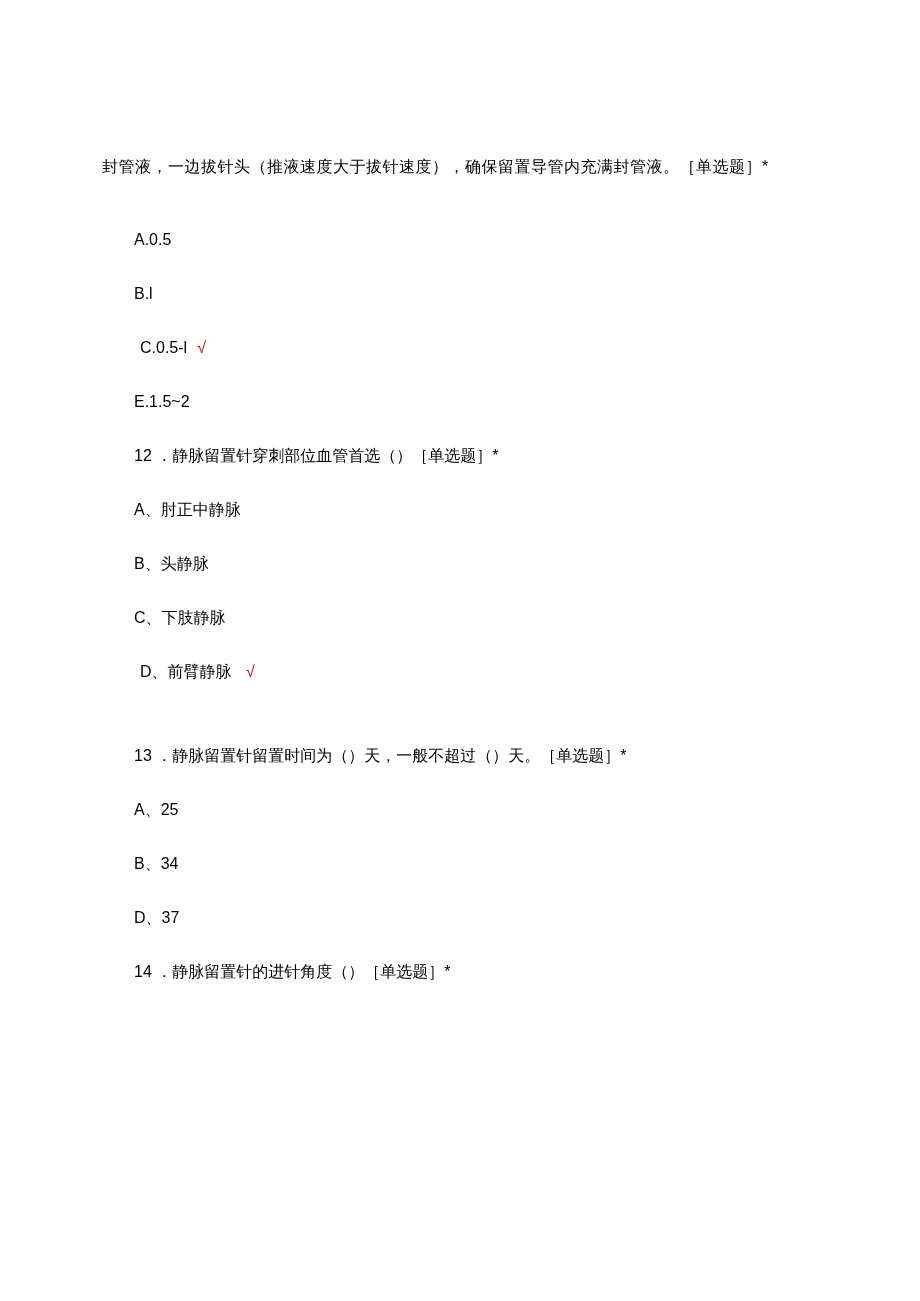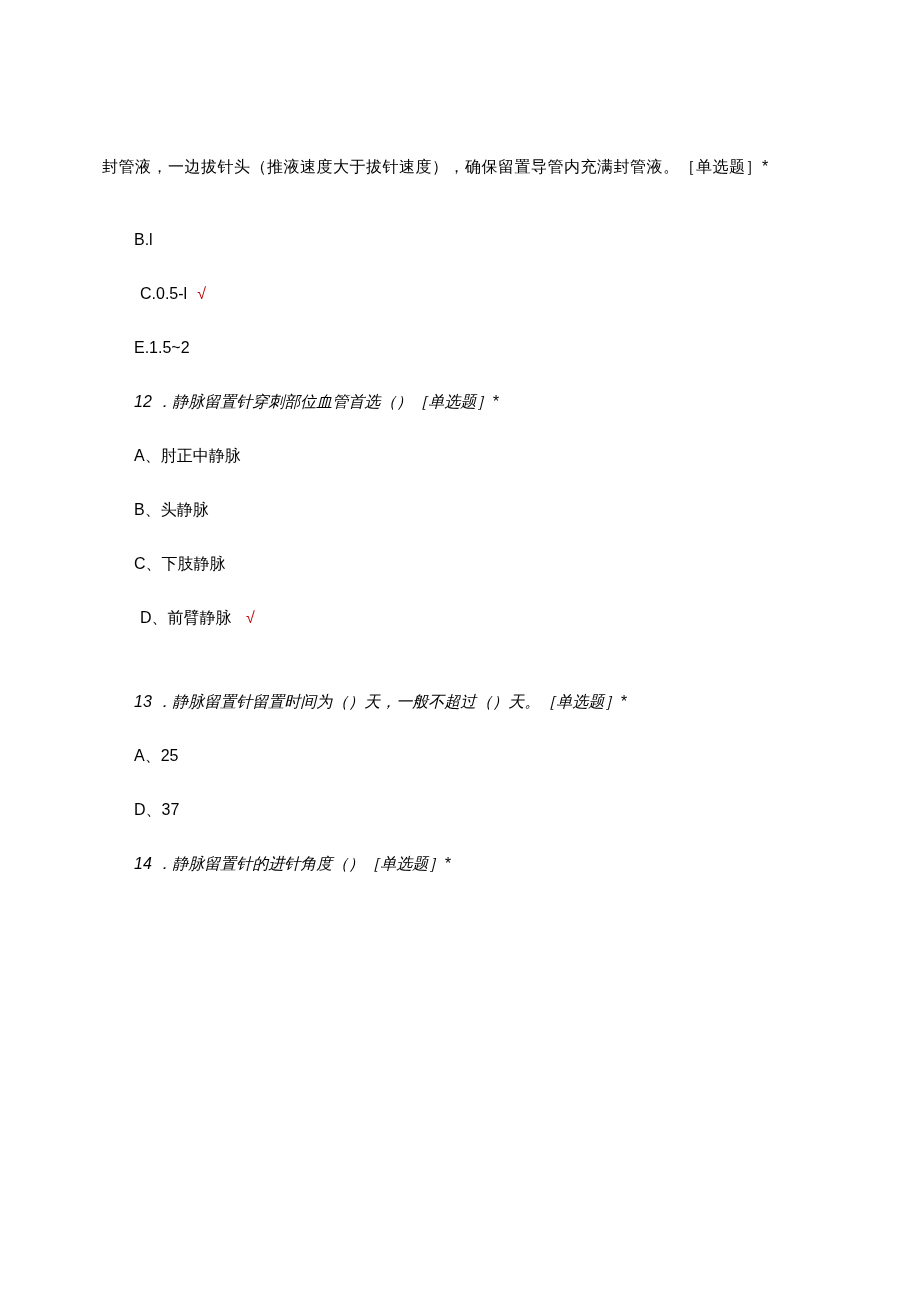--- a/index.html
+++ b/index.html
@@ -24,52 +24,53 @@
     font-size: 16px;
     line-height: 1.5;
     margin-bottom: 30px;
     padding-left: 32px;
   }
   .question-row {
     font-size: 16px;
     line-height: 1.5;
     margin-bottom: 30px;
     padding-left: 32px;
-    font-style: italic;
   }
   .spacer-after-d {
     height: 24px;
   }
   .correct-mark {
     color: #c00000;
     margin-left: 4px;
   }
 </style>
 </head>
 <body>
 
 <div class="page">
 
   <div class="intro-line">封管液，一边拔针头（推液速度大于拔针速度），确保留置导管内充满封管液。［单选题］*</div>
 
+  <div class="option-row">A.0.5</div>
   <div class="option-row">B.l</div>
   <div class="option-row">
     <span>C.0.5-l</span><span class="correct-mark">√</span>
   </div>
   <div class="option-row">E.1.5~2</div>
 
   <div class="question-row">12 ．静脉留置针穿刺部位血管首选（）［单选题］*</div>
   <div class="option-row">A、肘正中静脉</div>
   <div class="option-row">B、头静脉</div>
   <div class="option-row">C、下肢静脉</div>
   <div class="option-row">
     <span>D、前臂静脉</span><span class="correct-mark"> √</span>
   </div>
 
   <div class="spacer-after-d"></div>
 
   <div class="question-row">13 ．静脉留置针留置时间为（）天，一般不超过（）天。［单选题］*</div>
   <div class="option-row">A、25</div>
+  <div class="option-row">B、34</div>
   <div class="option-row">D、37</div>
 
   <div class="question-row">14 ．静脉留置针的进针角度（）［单选题］*</div>
 
 </div>
 
 </body></html>

